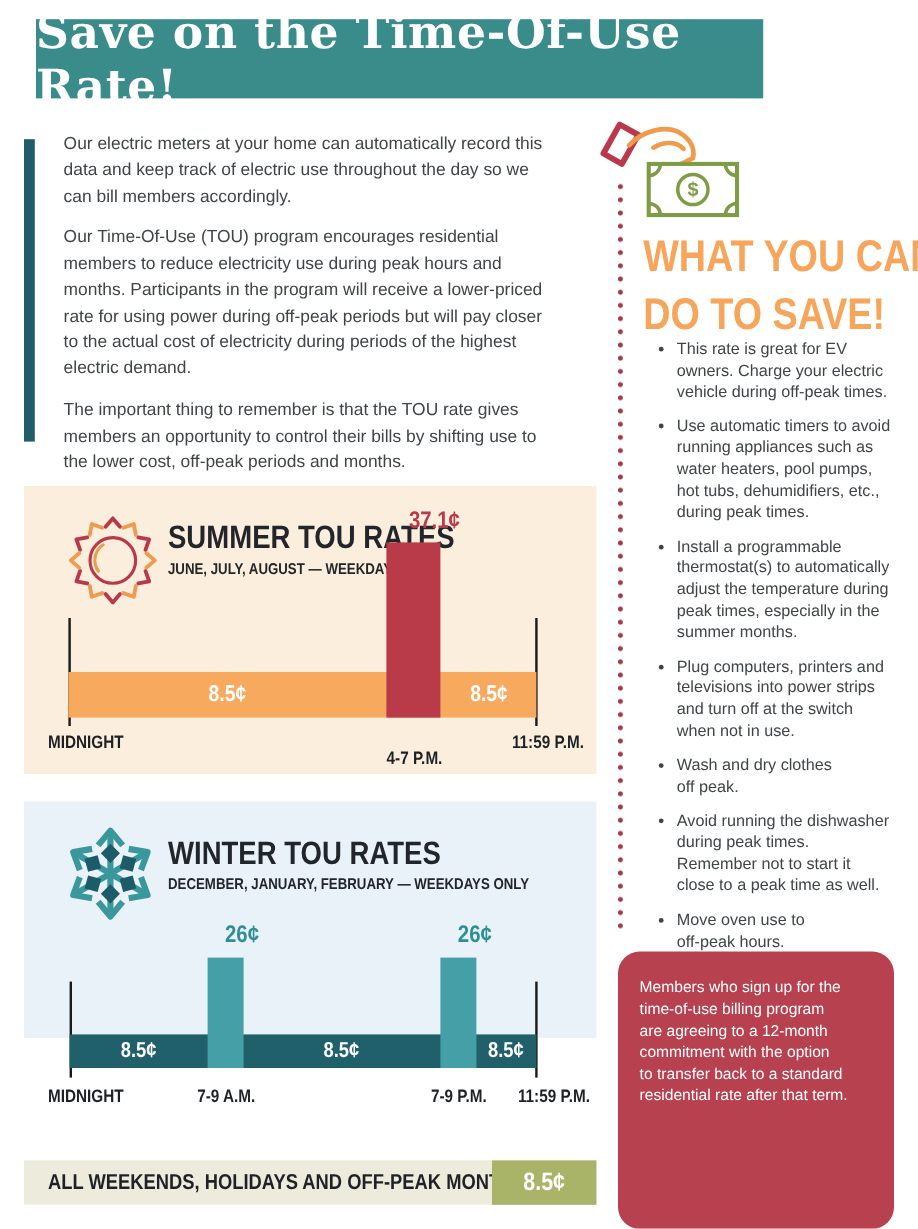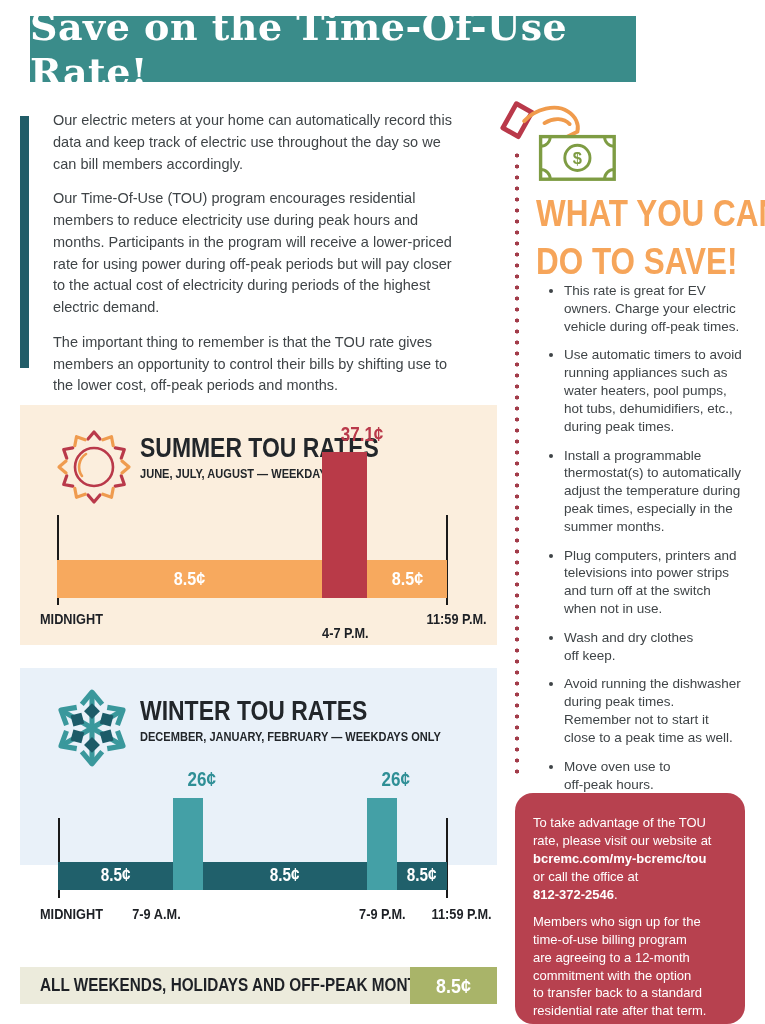--- a/index.html
+++ b/index.html
@@ -116,21 +116,21 @@
     <li class="prelines">Install a programmable
 thermostat(s) to automatically
 adjust the temperature during
 peak times, especially in the
 summer months.</li>
     <li class="prelines">Plug computers, printers and
 televisions into power strips
 and turn off at the switch
 when not in use.</li>
     <li class="prelines">Wash and dry clothes
-off keep.</li>
+off peak.</li>
     <li class="prelines">Avoid running the dishwasher
 during peak times.
 Remember not to start it
 close to a peak time as well.</li>
     <li class="prelines">Move oven use to
 off-peak hours.</li>
   </ul>
 </div>
 
 <div class="abs summer-panel">
@@ -231,45 +231,40 @@
   </div>
   <div class="abs bar-label" style="left:183px;top:197px;width:164px;font-size:18px;">
     <span class="cond-c">8.5¢</span>
   </div>
   <div class="abs bar-label" style="left:377px;top:197px;width:50px;font-size:18px;">
     <span class="cond-c">8.5¢</span>
   </div>
   <div class="abs axis-label" style="left:20px;top:237px;">
     <span class="cond-l">MIDNIGHT</span>
   </div>
-  <div class="abs axis-label" style="left:108px;top:237px;width:120px;">
+  <div class="abs axis-label" style="left:108px;top:237px;width:120px;text-align:center;">
     <span class="cond-c">7-9 A.M.</span>
   </div>
   <div class="abs axis-label" style="left:302px;top:237px;width:120px;text-align:center;">
     <span class="cond-c">7-9 P.M.</span>
   </div>
   <div class="abs axis-label" style="left:377px;top:237px;width:95px;text-align:right;">
     <span class="cond-r">11:59 P.M.</span>
   </div>
 </div>
 
 <div class="abs offpeak-strip">
   <div class="label">
     <span class="cond-l">ALL WEEKENDS, HOLIDAYS AND OFF-PEAK MONTHS:</span>
   </div>
   <div class="offpeak-badge">
     <span class="cond-c">8.5¢</span>
   </div>
 </div>
 
 <div class="abs contact-card">
-  <p class="para prelines"><span>To take advantage of the TOU
-rate, please visit our website at
-</span><span class="b">bcremc.com/my-bcremc/tou</span><span>
-or call the office at
-</span><span class="b">812-372-2546</span><span>.</span></p>
   <p class="para prelines">Members who sign up for the
 time-of-use billing program
 are agreeing to a 12-month
 commitment with the option
 to transfer back to a standard
 residential rate after that term.</p>
 </div>
 
 </body></html>

